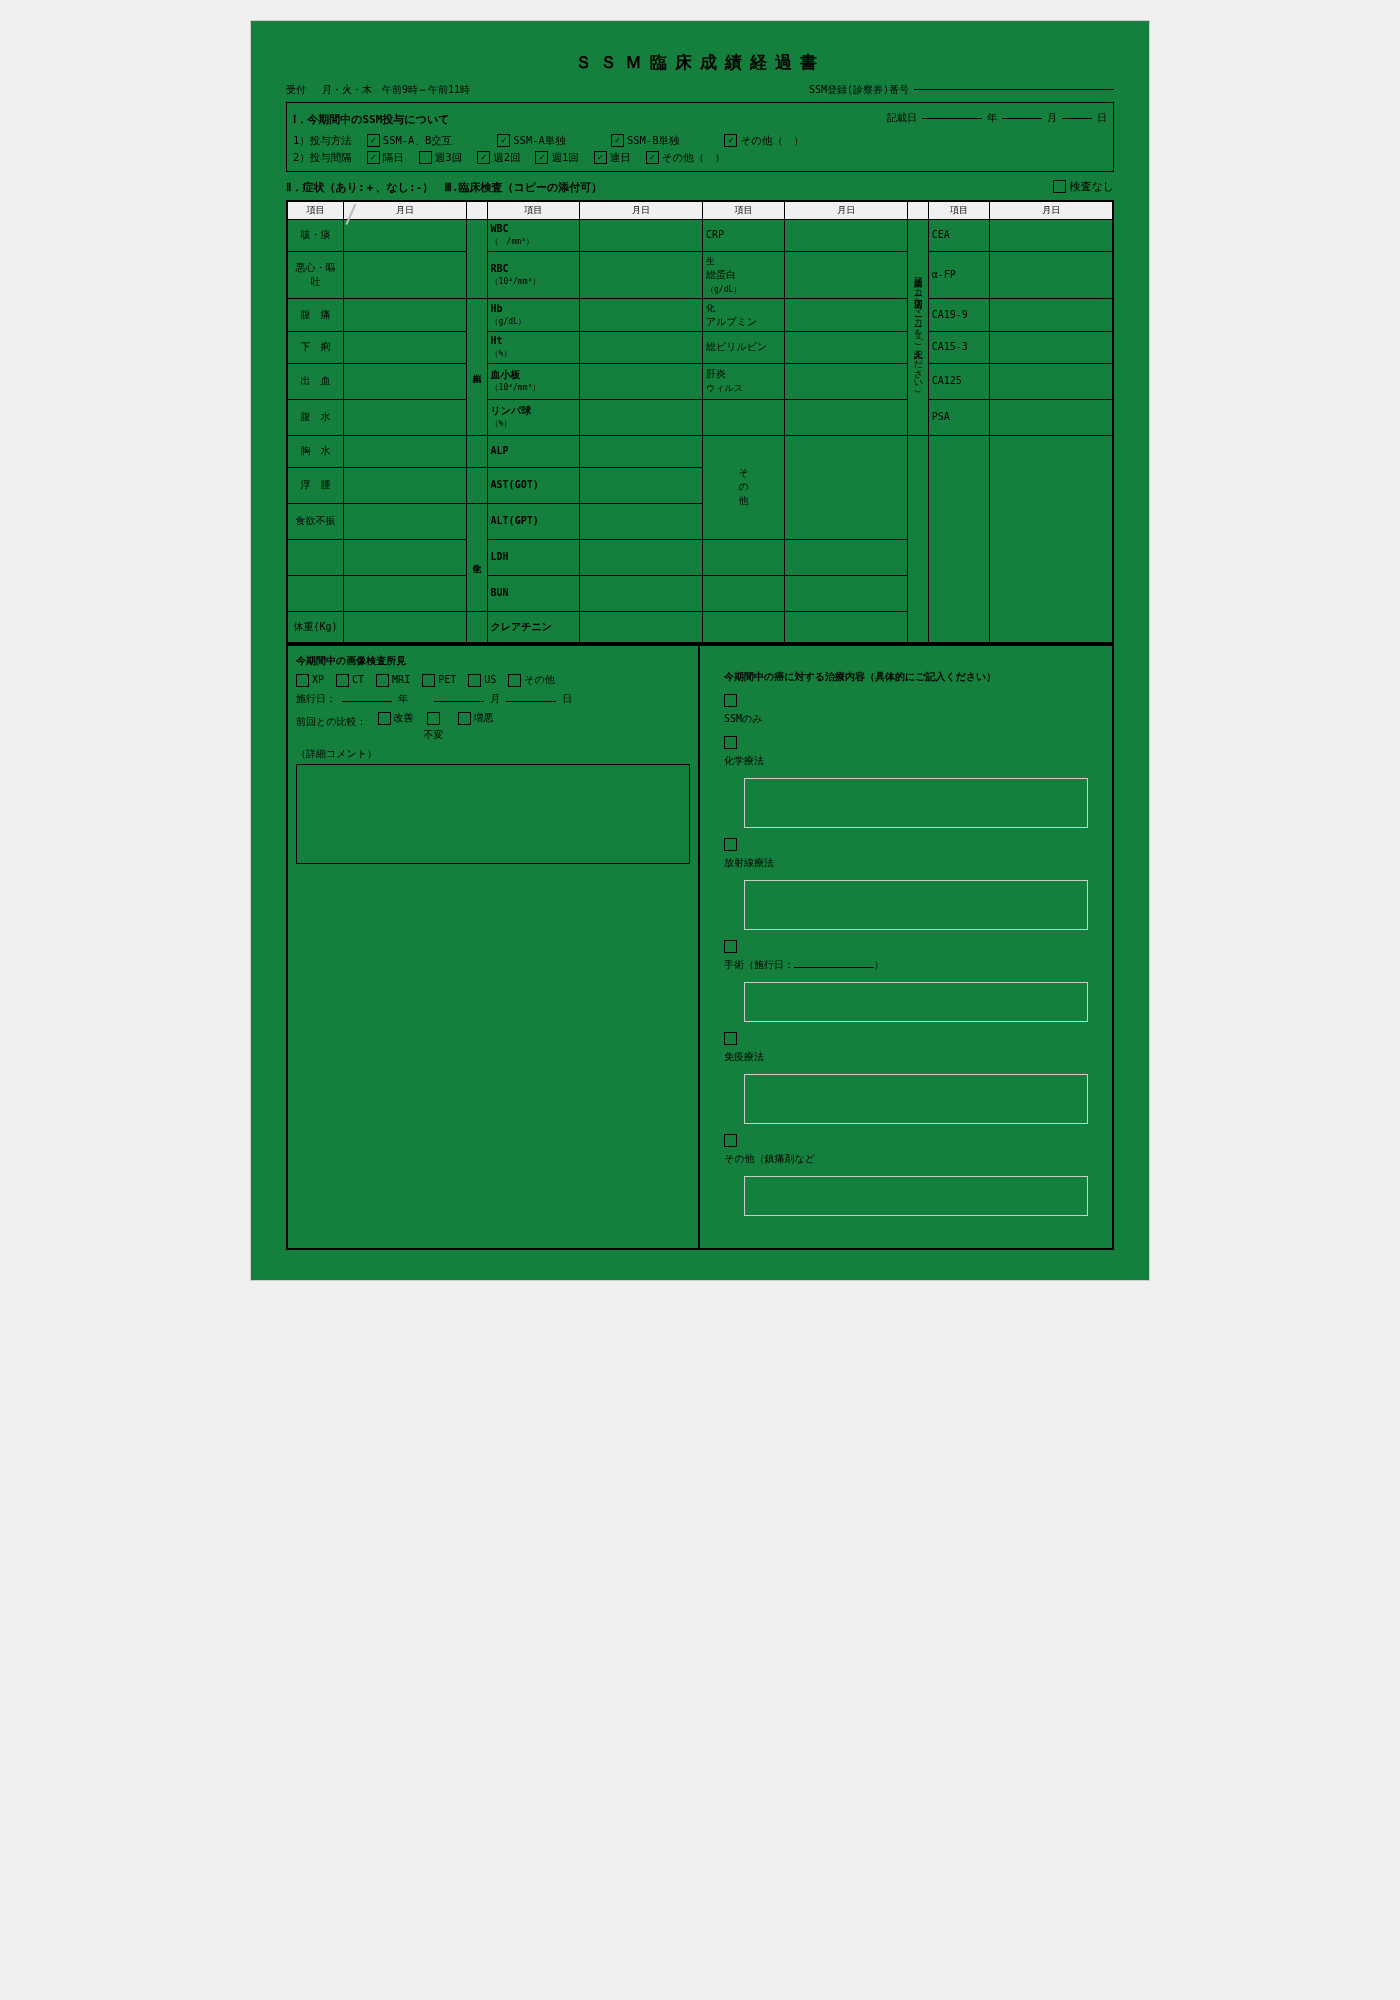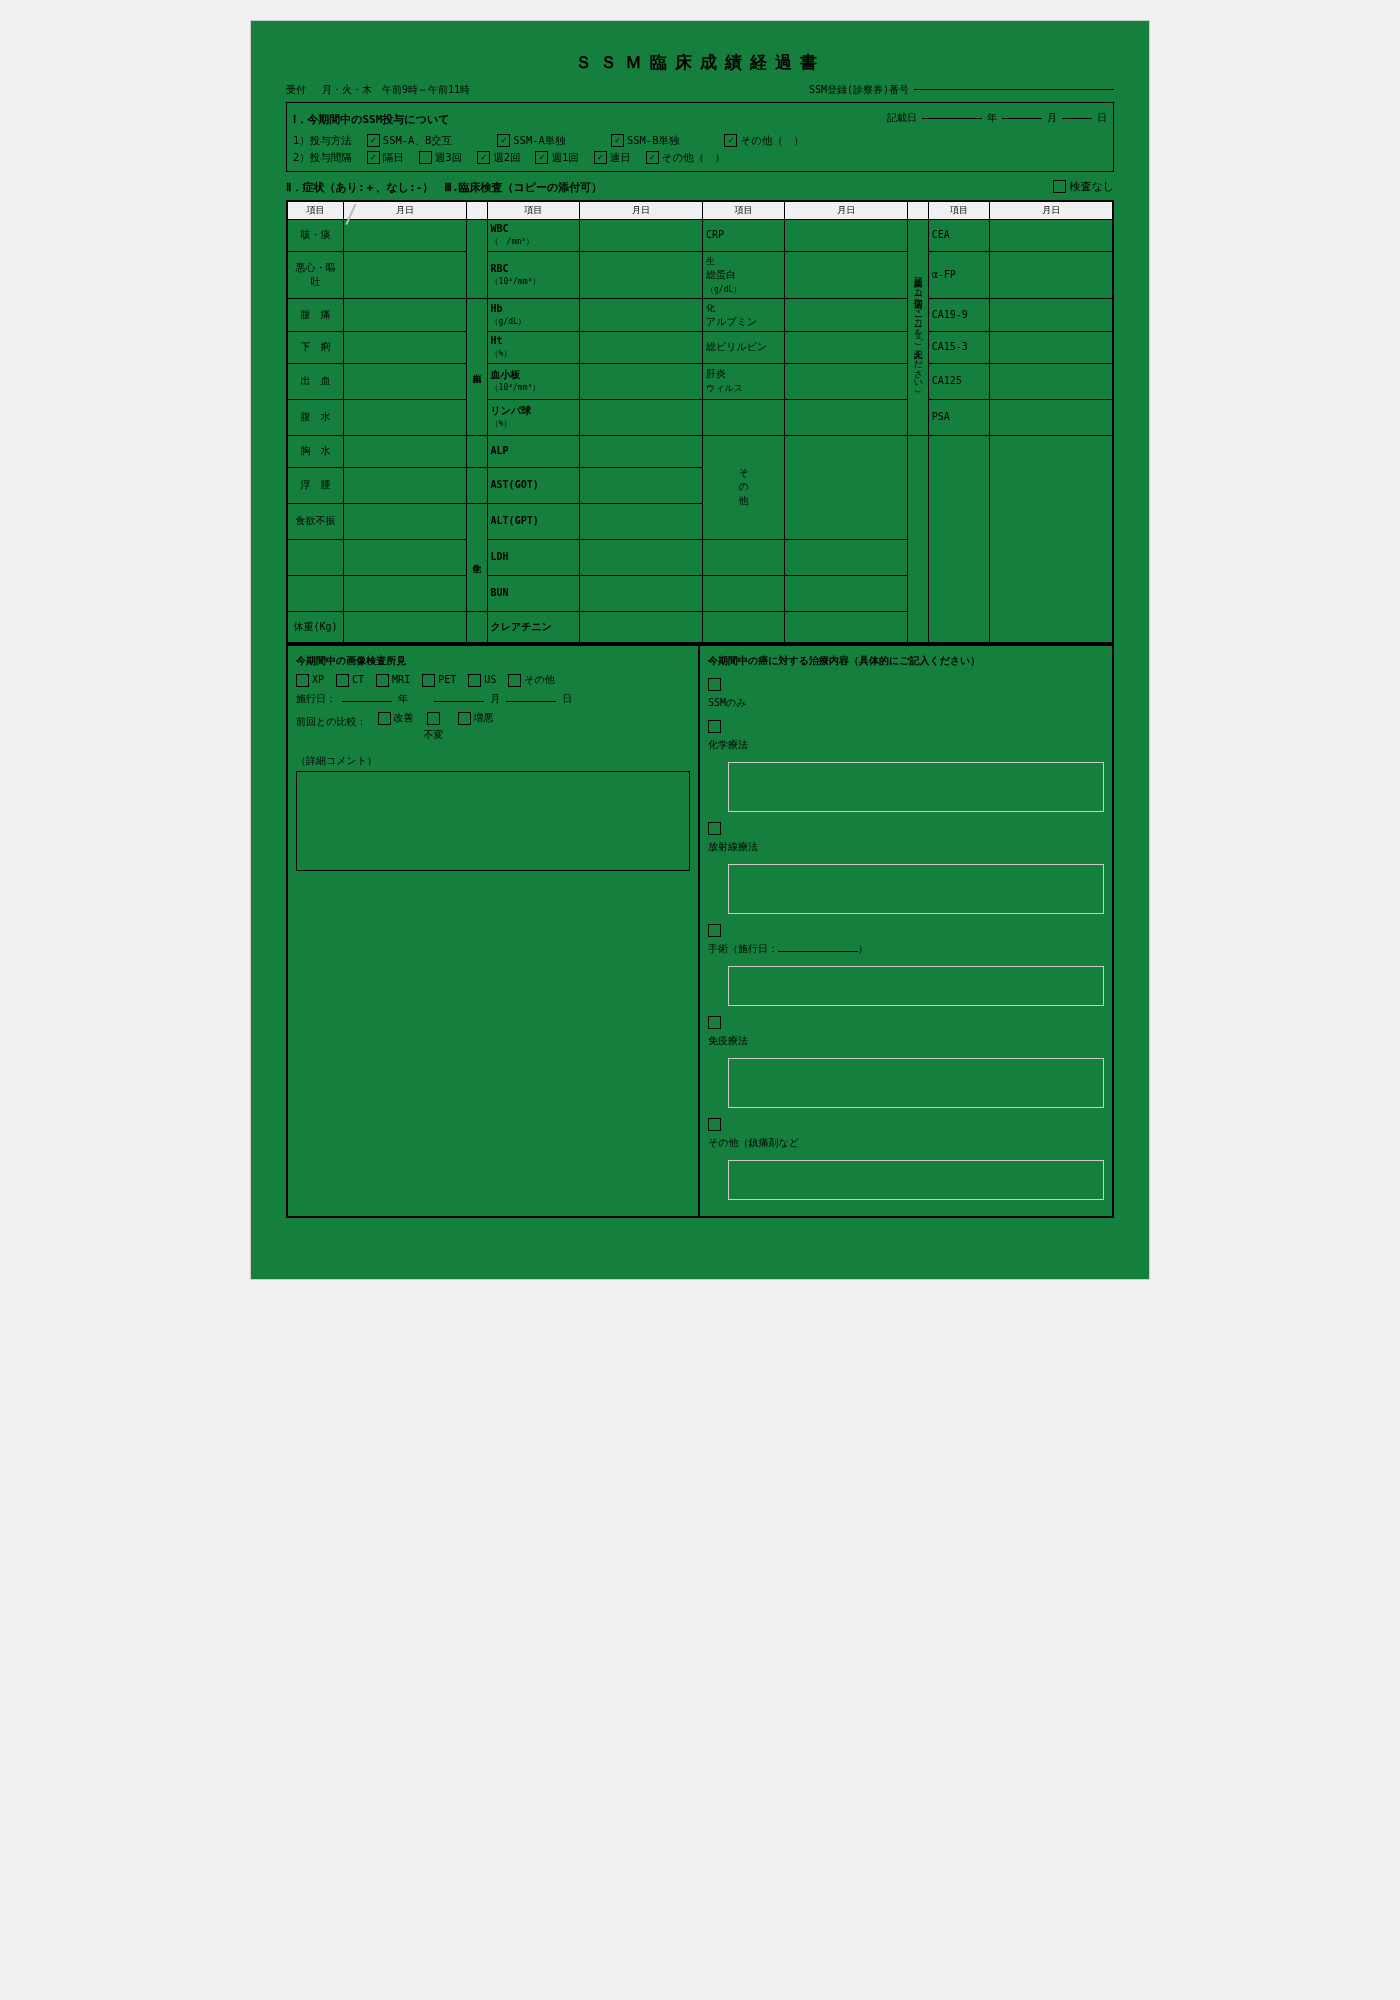--- a/index.html
+++ b/index.html
@@ -117,21 +117,21 @@
       border-left: 2px solid #000;
       border-right: 2px solid #000;
       border-bottom: 2px solid #000;
     }
     .bottom-left {
       border-right: 2px solid #000;
       padding: 8px;
       font-size: 10px;
     }
     .bottom-right {
-      padding: 8px;
+      padding: 24px;
       font-size: 10px;
     }
     .bottom-left-title {
       font-size: 10px;
       font-weight: bold;
       margin-bottom: 5px;
     }
     .check-row {
       display: flex;
       gap: 12px;
@@ -458,21 +458,21 @@
         </div>
         <div class="checkbox-item" style="display:inline-flex; margin-left:4px;flex-direction:column;">
           <div class="checkbox"></div>
           <span>不変</span>
         </div>
         <div class="checkbox-item" style="display:inline-flex; margin-left:8px;">
           <div class="checkbox"></div>
           <span>増悪</span>
         </div>
       </div>
-      <div style="font-size:10px; margin-top:12px;">（詳細コメント）</div>
+      <div style="font-size:10px; margin-top:5px;">（詳細コメント）</div>
       <div style="border:1px solid #000; min-height:100px; margin-top:3px;"></div>
     </div>
 
     <div class="bottom-right">
       <div class="bottom-left-title">今期間中の癌に対する治療内容（具体的にご記入ください）</div>
 
       <div class="treatment-item">
         <div class="checkbox"></div>
         <span>SSMのみ</span>
       </div>

